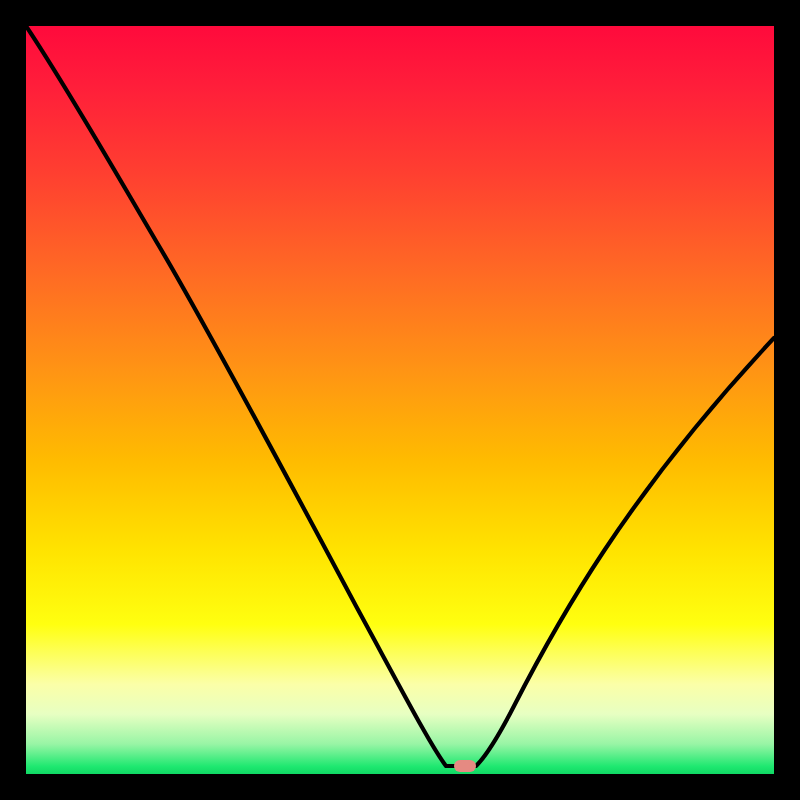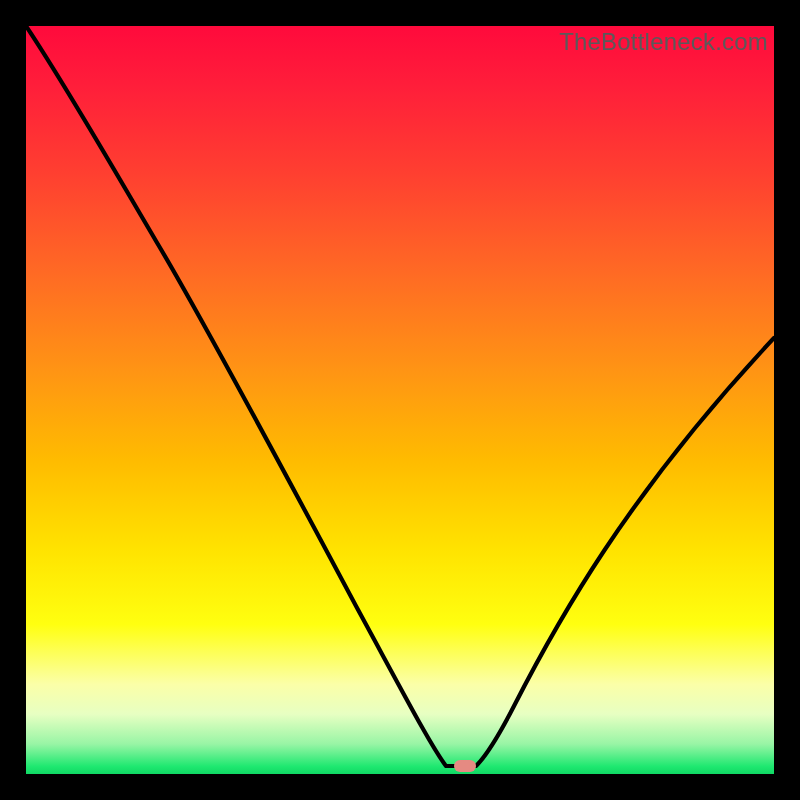--- a/index.html
+++ b/index.html
@@ -65,21 +65,20 @@
     border-radius: 6px;
   }
 </style>
 </head>
 <body>
 
 <div class="frame">
 
   <div class="plot">
 
-    <div class="watermark">TheBottleneck.com</div>
 
     <svg class="curve" viewBox="0 0 748 748" preserveAspectRatio="none">
       <path d="M 0 0
                C 40 60, 80 130, 130 215
                C 175 290, 250 430, 330 580
                C 380 672, 405 720, 420 740
                L 450 740
                C 460 730, 470 715, 488 680
                C 530 598, 600 470, 748 312" fill="none" stroke="#000" stroke-width="4.2" stroke-linecap="round" stroke-linejoin="round"></path>
     </svg>

